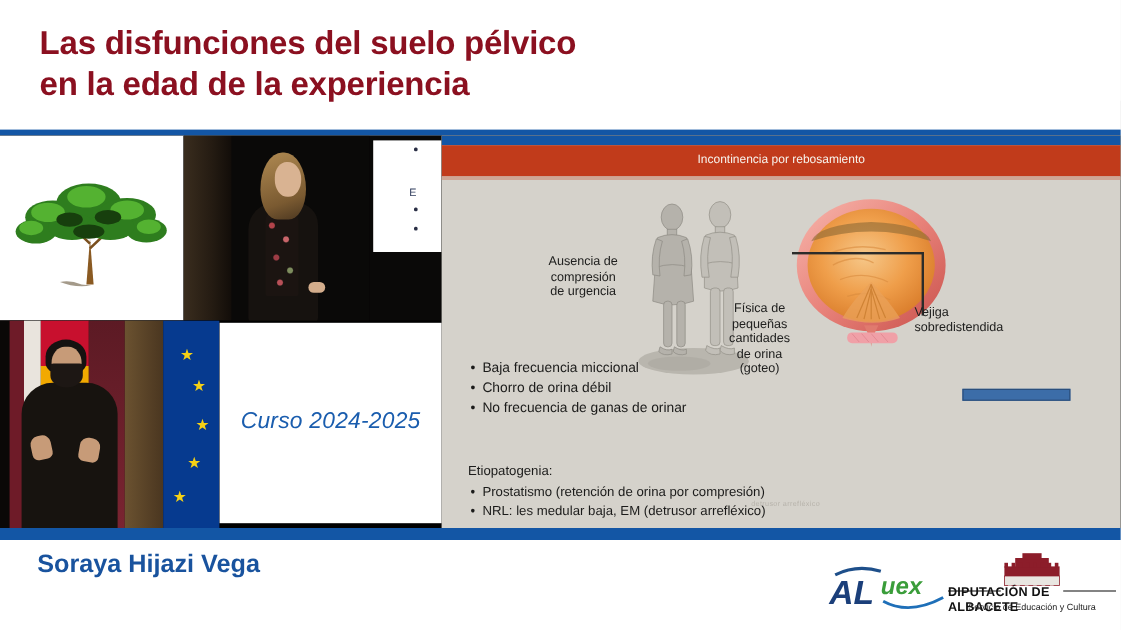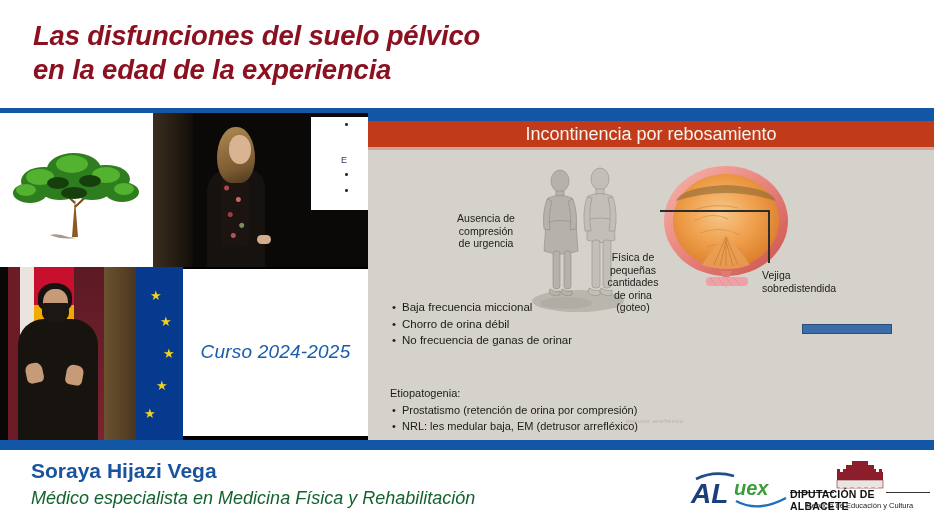--- a/index.html
+++ b/index.html
@@ -9,21 +9,20 @@
   body {
     width: 934px; height: 525px;
     position: relative; overflow: hidden;
     font-family: "Liberation Sans", sans-serif;
   }
 
   
   #title-area {
     position: absolute; left: 0; top: 0; width: 934px; height: 84px;
     background: #ffffff;
-    font-style: italic;
   }
   #lecture-title {
     position: absolute; left: 33px; top: 19px;
     color: #8B1020;
     font-size: 27.5px; font-weight: bold; line-height: 34px;
     letter-spacing: -0.2px;
     white-space: pre-line;
   }
 
   
@@ -175,34 +174,34 @@
     position: absolute; left: 0; top: 0; width: 566px; height: 8px;
     background: #1356A5;
   }
   #slide-header-band {
     position: absolute; left: 0; top: 8px; width: 566px; height: 26px;
     background: #C13B1B;
   }
   #slide-header-title {
     position: absolute; left: 0; top: 8px; width: 566px; height: 26px;
     line-height: 26px; text-align: center;
-    color: #F7F3EC; font-size: 18px;
+    color: #F7F3EC; font-size: 10px;
   }
   #slide-header-underline {
     position: absolute; left: 0; top: 34px; width: 566px; height: 3px;
     background: #cfa695;
   }
 
   .slide-label {
     position: absolute; color: #20201f; font-size: 10.5px; line-height: 12.5px;
     text-align: center; white-space: pre-line;
   }
   #label-ausencia  { left: 78px;  top: 99px;  width: 80px; }
   #label-perdida   { left: 228px; top: 138px; width: 74px; }
-  #label-vejiga    { left: 394px; top: 156px; width: 94px; text-align: left; }
+  #label-vejiga    { left: 394px; top: 141px; width: 94px; text-align: left; }
   #vejiga-leader-v {
     position: absolute; left: 400px; top: 98px; width: 1.5px; height: 52px;
     background: #2c2c2a;
   }
   #vejiga-leader-h {
     position: absolute; left: 292px; top: 97px; width: 110px; height: 1.5px;
     background: #2c2c2a;
   }
 
   
@@ -460,21 +459,20 @@
       <div class="b">NRL: les medular baja, EM  (detrusor arrefléxico)</div>
     </div>
 
     <div id="slide-watermark">detrusor arrefléxico</div>
   </div>
 </div>
 
 <div id="footer-blue-rule"></div>
 <div id="footer">
   <div id="speaker-name">Soraya Hijazi Vega</div>
-  <div id="speaker-role">Médico especialista en Medicina Física y Rehabilitación</div>
 </div>
 
 <svg id="logo-aluex" viewBox="0 0 104 42">
   <path d="M6 8 Q24 -1 44 5" stroke="#1e4f8a" stroke-width="2.6" fill="none"></path>
   <text x="1" y="32" font-family="'Liberation Sans', sans-serif" font-size="28" font-weight="bold" font-style="italic" fill="#1b3f7a">AL</text>
   <text x="44" y="24" font-family="'Liberation Sans', sans-serif" font-size="20" font-weight="bold" font-style="italic" fill="#3a9d3a">uex</text>
   <path d="M46 30 Q68 42 96 27" stroke="#1e6fb8" stroke-width="2.4" fill="none"></path>
 </svg>
 
 <div id="logo-diput">

